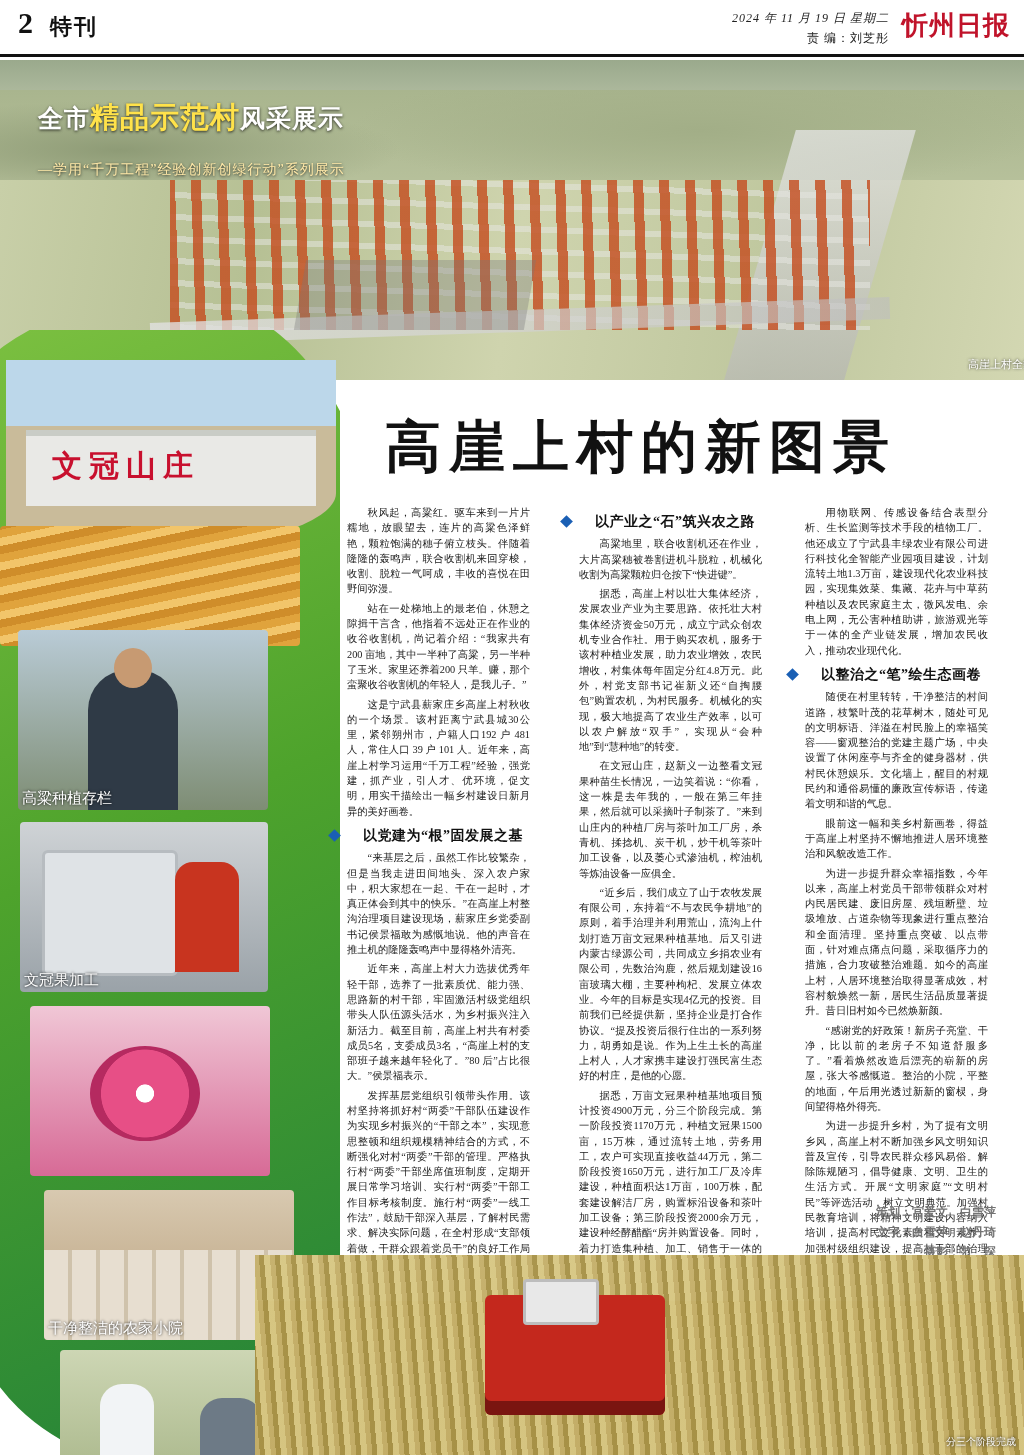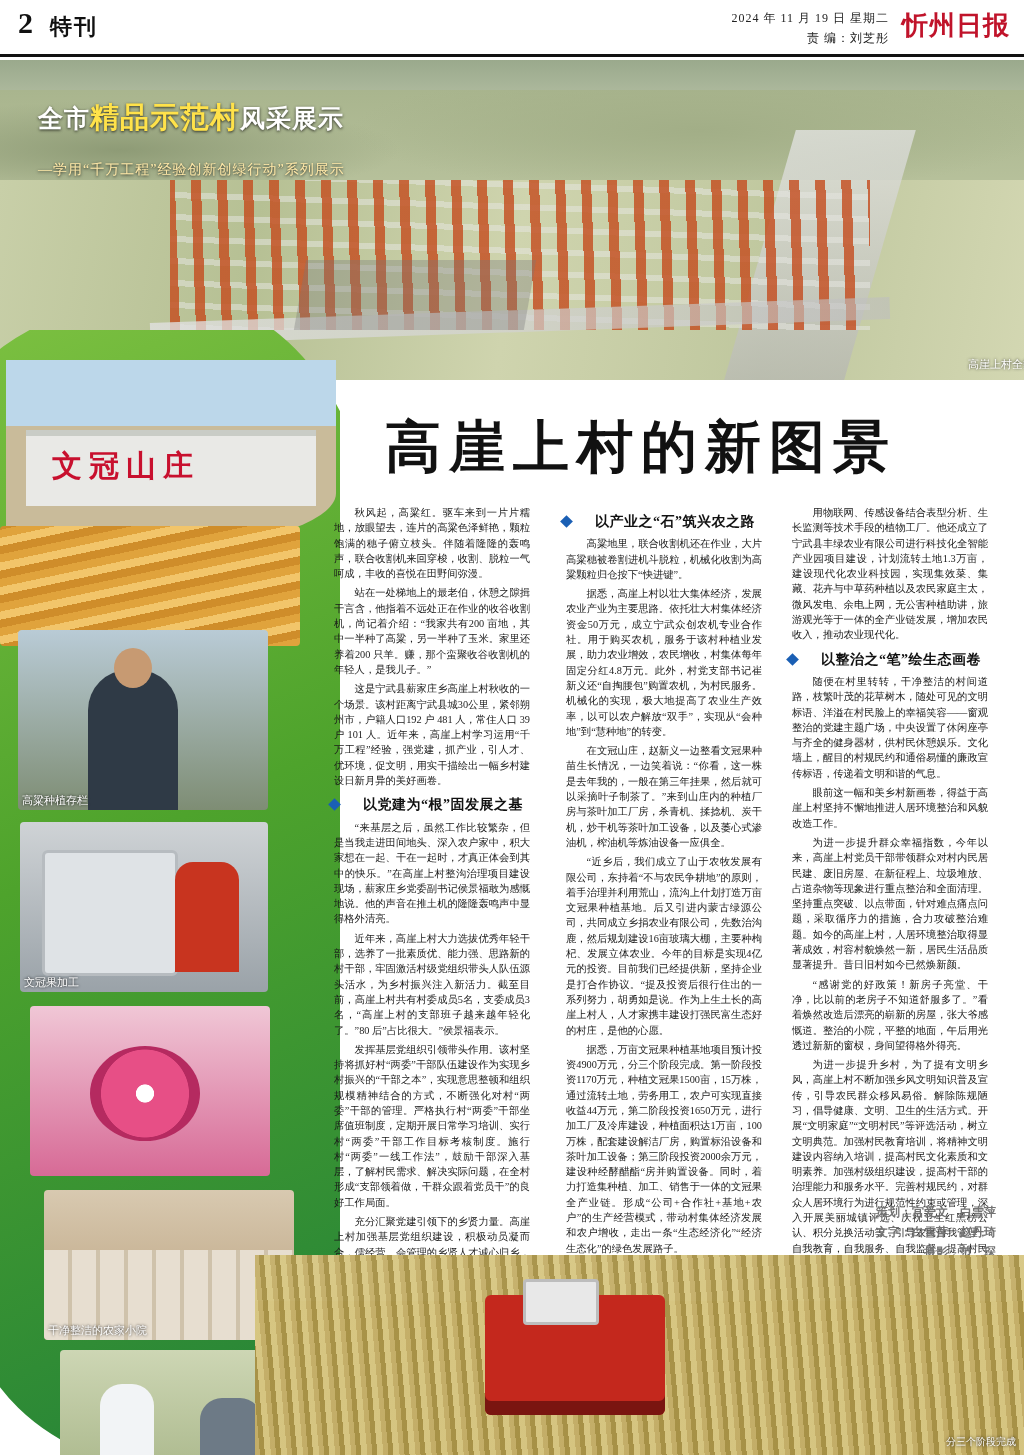--- a/index.html
+++ b/index.html
@@ -7,21 +7,21 @@
     width:1024px;height:1455px;background:#ffffff;
     font-family:"Liberation Serif","DejaVu Serif",serif;
     color:#111;overflow:hidden;position:relative;
   }
   .page{position:relative;width:1024px;height:1455px;}
 
   
   .masthead{position:absolute;left:0;top:0;width:1024px;height:56px;}
   .mh-pagenum{position:absolute;left:18px;top:6px;font-size:30px;font-weight:bold;font-family:"Liberation Serif",serif;color:#111;}
   .mh-section{position:absolute;left:50px;top:12px;font-size:22px;font-weight:bold;letter-spacing:2px;color:#111;}
-  .mh-date{position:absolute;right:135px;top:10px;font-size:12px;color:#222;letter-spacing:1px;}
+  .mh-date{position:absolute;right:135px;top:10px;font-size:12px;color:#222;letter-spacing:1px;font-style:italic;}
   .mh-editor{position:absolute;right:135px;top:30px;font-size:12px;color:#222;letter-spacing:1px;}
   .mh-logo{position:absolute;right:14px;top:8px;font-size:26px;font-weight:bold;color:#c0132a;letter-spacing:1px;
            font-family:"Liberation Serif",serif;white-space:nowrap;}
   .mh-rule{position:absolute;left:0;top:54px;width:1024px;height:3px;background:#111;}
 
   
   .hero{position:absolute;left:0;top:60px;width:1024px;height:320px;overflow:hidden;
         background:linear-gradient(#cfd9c4,#b9c6a6);padding-left:24px;}
   .hero-sky{position:absolute;left:0;top:0;width:1024px;height:70px;
       background:linear-gradient(#9aa98c,#c2cbb0);}
@@ -52,21 +52,21 @@
   .hero-title .l1 .accent{color:#ffe24a;font-size:29px;}
   .hero-title .l2{margin-top:23px;font-size:14px;color:#ffe9a8;text-shadow:0 1px 3px rgba(0,0,0,.8);letter-spacing:1px;white-space:nowrap;}
 
   
   .leftcol{position:absolute;left:0;top:330px;width:340px;height:1177px;overflow:hidden;}
   .swoosh{position:absolute;left:-60px;top:-30px;width:460px;height:1180px;
      background:linear-gradient(160deg,#7fc242 0%,#4ea32c 45%,#1f7f3a 100%);
      border-radius:50% 40% 45% 55%/ 18% 22% 20% 16%;
      transform:rotate(-4deg);}
   .ph{position:absolute;overflow:hidden;border-radius:4px;}
-  .ph .cap{position:absolute;left:4px;bottom:2px;font-size:11px;color:#fff;text-shadow:0 0 3px #000;}
+  .ph .cap{position:absolute;left:4px;bottom:2px;font-size:15px;color:#fff;text-shadow:0 0 3px #000;}
 
   .ph1{left:6px;top:30px;width:330px;height:190px;
        background:linear-gradient(#bcd7ea 0 35%,#c9bb9a 35% 100%);
        border-radius:0 0 60% 0/0 0 30% 0;}
   .ph1 .bld{position:absolute;left:20px;top:70px;width:290px;height:70px;background:#e9e9e6;border-top:6px solid #c9ccc6;}
   .ph1 .sign{position:absolute;left:46px;top:86px;font-size:30px;font-weight:bold;color:#c8102e;letter-spacing:7px;}
 
   .ph2{left:0px;top:196px;width:300px;height:120px;
        background:repeating-linear-gradient(-12deg,#e0a33c 0 8px,#cf8d2a 8px 16px,#f2c56a 16px 24px);}
   .ph3{left:18px;top:300px;width:250px;height:180px;background:linear-gradient(#b9cbd6,#7e8d74);}
@@ -91,21 +91,21 @@
   .headline{position:absolute;left:385px;top:410px;width:600px;height:70px;
     font-size:56px;font-weight:bold;letter-spacing:8px;color:#111;
     font-family:"Liberation Serif","DejaVu Serif",serif;white-space:nowrap;}
 
   
   .cols{position:absolute;left:300px;top:505px;width:712px;height:700px;}
   .col{position:absolute;top:0;width:200px;font-size:10.3px;line-height:15.3px;text-align:justify;color:#1a1a1a;}
   .col.c1{left:30px;}
   .col.c2{left:262px;}
   .col.c3{left:488px;}
-  .col p{margin:0 0 4px 4px;text-indent:2em;}
+  .col p{margin:0 0 4px 17px;text-indent:2em;}
   .sub{display:flex;align-items:center;gap:24px;margin:9px 0 7px 0;}
   .sub .dia{width:9px;height:9px;background:#1a5fb4;transform:rotate(45deg);flex:0 0 auto;}
   .sub .t{font-size:14px;font-weight:bold;color:#111;letter-spacing:.5px;white-space:nowrap;}
 
   
   .credits{position:absolute;right:28px;top:1202px;width:170px;font-size:12px;line-height:20px;text-align:right;color:#737373;font-weight:bold;}
 
   
   .bottom{position:absolute;left:255px;top:1255px;width:769px;height:200px;overflow:hidden;
      background:linear-gradient(#b9a860,#8d7c3b);}
@@ -225,21 +225,21 @@
     </div>
 
     <div class="col c3">
       <p>用物联网、传感设备结合表型分析、生长监测等技术手段的植物工厂。他还成立了宁武县丰绿农业有限公司进行科技化全智能产业园项目建设，计划流转土地1.3万亩，建设现代化农业科技园，实现集效菜、集藏、花卉与中草药种植以及农民家庭主太，微风发电、余电上网，无公害种植助讲，旅游观光等于一体的全产业链发展，增加农民收入，推动农业现代化。</p>
       <div class="sub">
         <span class="dia"></span>
         <span class="t">以整治之“笔”绘生态画卷</span>
       </div>
       <p>随便在村里转转，干净整洁的村间道路，枝繁叶茂的花草树木，随处可见的文明标语、洋溢在村民脸上的幸福笑容——窗观整治的党建主题广场，中央设置了休闲座亭与齐全的健身器材，供村民休憩娱乐。文化墙上，醒目的村规民约和通俗易懂的廉政宣传标语，传递着文明和谐的气息。</p>
       <p>眼前这一幅和美乡村新画卷，得益于高崖上村坚持不懈地推进人居环境整治和风貌改造工作。</p>
-      <p>为进一步提升群众幸福指数，今年以来，高崖上村党员干部带领群众对村内民居民建、废旧房屋、在新征程上、垃圾堆放、占道杂物等现象进行重点整治和全面清理。坚持重点突破、以点带面，针对难点痛点问题，采取循序力的措施，合力攻破整治难题。如今的高崖上村，人居环境整治取得显著成效，村容村貌焕然一新，居民生活品质显著提升。昔日旧村如今已然焕新颜。</p>
+      <p>为进一步提升群众幸福指数，今年以来，高崖上村党员干部带领群众对村内民居民建、废旧房屋、残垣断壁、垃圾堆放、占道杂物等现象进行重点整治和全面清理。坚持重点突破、以点带面，针对难点痛点问题，采取循序力的措施，合力攻破整治难题。如今的高崖上村，人居环境整治取得显著成效，村容村貌焕然一新，居民生活品质显著提升。昔日旧村如今已然焕新颜。</p>
       <p>“感谢党的好政策！新房子亮堂、干净，比以前的老房子不知道舒服多了。”看着焕然改造后漂亮的崭新的房屋，张大爷感慨道。整治的小院，平整的地面，午后用光透过新新的窗棂，身间望得格外得亮。</p>
       <p>为进一步提升乡村，为了提有文明乡风，高崖上村不断加强乡风文明知识普及宣传，引导农民群众移风易俗。解除陈规陋习，倡导健康、文明、卫生的生活方式。开展“文明家庭”“文明村民”等评选活动，树立文明典范。加强村民教育培训，将精神文明建设内容纳入培训，提高村民文化素质和文明素养。加强村级组织建设，提高村干部的治理能力和服务水平。完善村规民约，对群众人居环境行为进行规范性约束或管理，深入开展美丽城镇评选、庆祝卫生红黑榜公认、积分兑换活动等，引导农民自我管理，自我教育，自我服务、自我监督，提高村民维护村庄环境卫生的主人翁意识。</p>
       <p>赵新义表示，高崖上村将持续强化宣传、统筹谋划，因地制宜，深入推进农村人居环境综合整治行动，坚持补点优、长效化工作机制，不断刷新乡村“颜值”，让乡村面貌美，村庄更美，群众更美。</p>
       <p>在新征程上，高崖上村学习运用“千万工程”经验，在建设富裕宜业和美乡村上持续发力。一件件群众可感可及的实事，一个个幸福和美的场景，正绘就高崖上村全面振兴的新画卷。</p>
     </div>
   </div>
 
   <div class="credits">
     <div>策划：宫爱文　白雪萍</div>
     <div>文字：白雪萍　赵丹琦</div>

